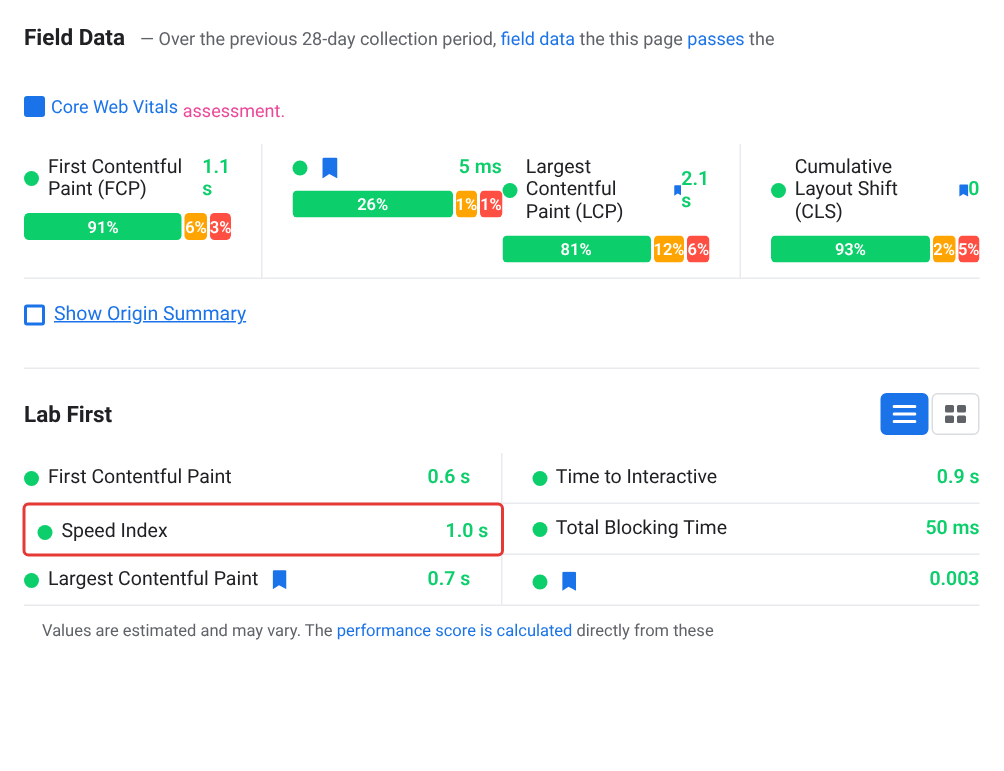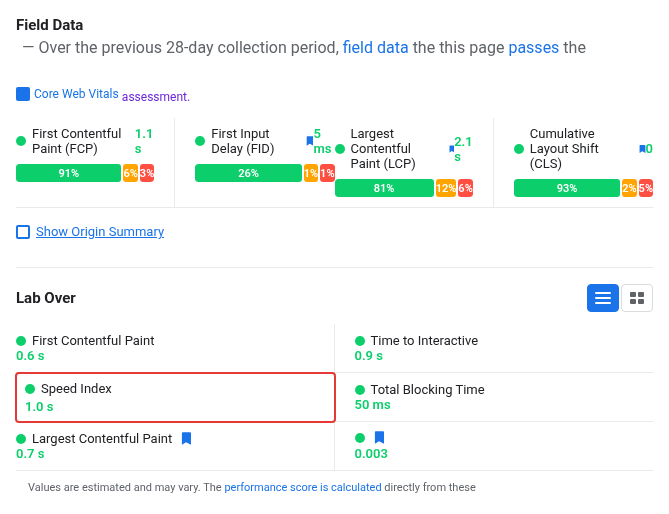--- a/index.html
+++ b/index.html
@@ -20,21 +20,21 @@
       flex-wrap: wrap;
       gap: 4px;
       margin-bottom: 14px;
     }
     .section-title {
       font-weight: 700;
       font-size: 15px;
       color: #202124;
     }
     .section-desc {
-      font-size: 16px;
+      font-size: 12px;
       color: #5f6368;
       margin-left: 6px;
       text-align: right;
     }
     .section-desc a {
       color: #1a73e8;
       text-decoration: none;
     }
     .core-web-vitals-link {
       display: inline-flex;
@@ -180,25 +180,24 @@
     .toggle-btn.active svg { color: #fff; }
 
     
     .lab-grid {
       display: grid;
       grid-template-columns: 1fr 1fr;
       gap: 0;
     }
     .lab-metric {
       display: flex;
-      align-items: flex-start;
+      align-items: flex-end;
       justify-content: space-between;
       padding: 9px 0;
       border-bottom: 1px solid #e8eaed;
-      flex-direction: column;
     }
     .lab-metric:nth-child(odd) {
       padding-right: 20px;
       border-right: 1px solid #e8eaed;
     }
     .lab-metric:nth-child(even) {
       padding-left: 20px;
     }
     .lab-metric-left {
       display: flex;
@@ -246,21 +245,21 @@
       <span>the</span> this page
       <a href="#">passes</a>
       <span> the</span>
     </span>
   </div>
   <div style="margin-bottom:14px;margin-top:28px;">
     <a href="#" class="core-web-vitals-link">
       <span class="cwv-icon"></span>
       <span>Core Web Vitals</span>
     </a>
-    <span style="font-size:12px; color:#6d28d9;"> assessment.</span>
+    <span style="font-size:12px; color:#ec4899;"> assessment.</span>
   </div>
 
   <div class="metrics-grid">
 
     <div class="metric-item">
       <div class="metric-header">
         <div class="metric-label-row">
           <span class="dot dot-green"></span>
           <span class="metric-name">First Contentful Paint (FCP)</span>
         </div>
@@ -270,21 +269,20 @@
         <div class="bar-segment bar-green" style="flex:91">91%</div>
         <div class="bar-segment bar-orange" style="flex:6">6%</div>
         <div class="bar-segment bar-red" style="flex:3">3%</div>
       </div>
     </div>
 
     <div class="metric-item">
       <div class="metric-header">
         <div class="metric-label-row">
           <span class="dot dot-green"></span>
-          <span class="metric-name">First Input Delay (FID)</span>
           <svg class="bm" width="11" height="14" viewBox="0 0 11 14" fill="#1a73e8">
             <path d="M1 0h9a1 1 0 011 1v13l-5.5-3L1 14V1a1 1 0 011-1z"></path>
           </svg>
         </div>
         <span class="metric-value">5 ms</span>
       </div>
       <div class="progress-bar-container">
         <div class="bar-segment bar-green" style="flex:98">26%</div>
         <div class="bar-segment bar-orange" style="flex:1">1%</div>
         <div class="bar-segment bar-red" style="flex:1">1%</div>
@@ -331,21 +329,21 @@
   <a href="#" class="origin-link">
     <span class="origin-icon"></span>
     <span>Show Origin Summary</span>
   </a>
 </div>
 
 <hr class="divider">
 
 <div>
   <div class="lab-header">
-    <span class="lab-title">Lab Over</span>
+    <span class="lab-title">Lab First</span>
     <div class="view-toggle">
       <button class="toggle-btn active">
         <svg width="16" height="12" viewBox="0 0 16 12" fill="#fff">
           <rect x="0" y="0" width="16" height="2" rx="1"></rect>
           <rect x="0" y="5" width="16" height="2" rx="1"></rect>
           <rect x="0" y="10" width="16" height="2" rx="1"></rect>
         </svg>
       </button>
       <button class="toggle-btn">
         <svg width="14" height="12" viewBox="0 0 14 12" fill="#5f6368">

